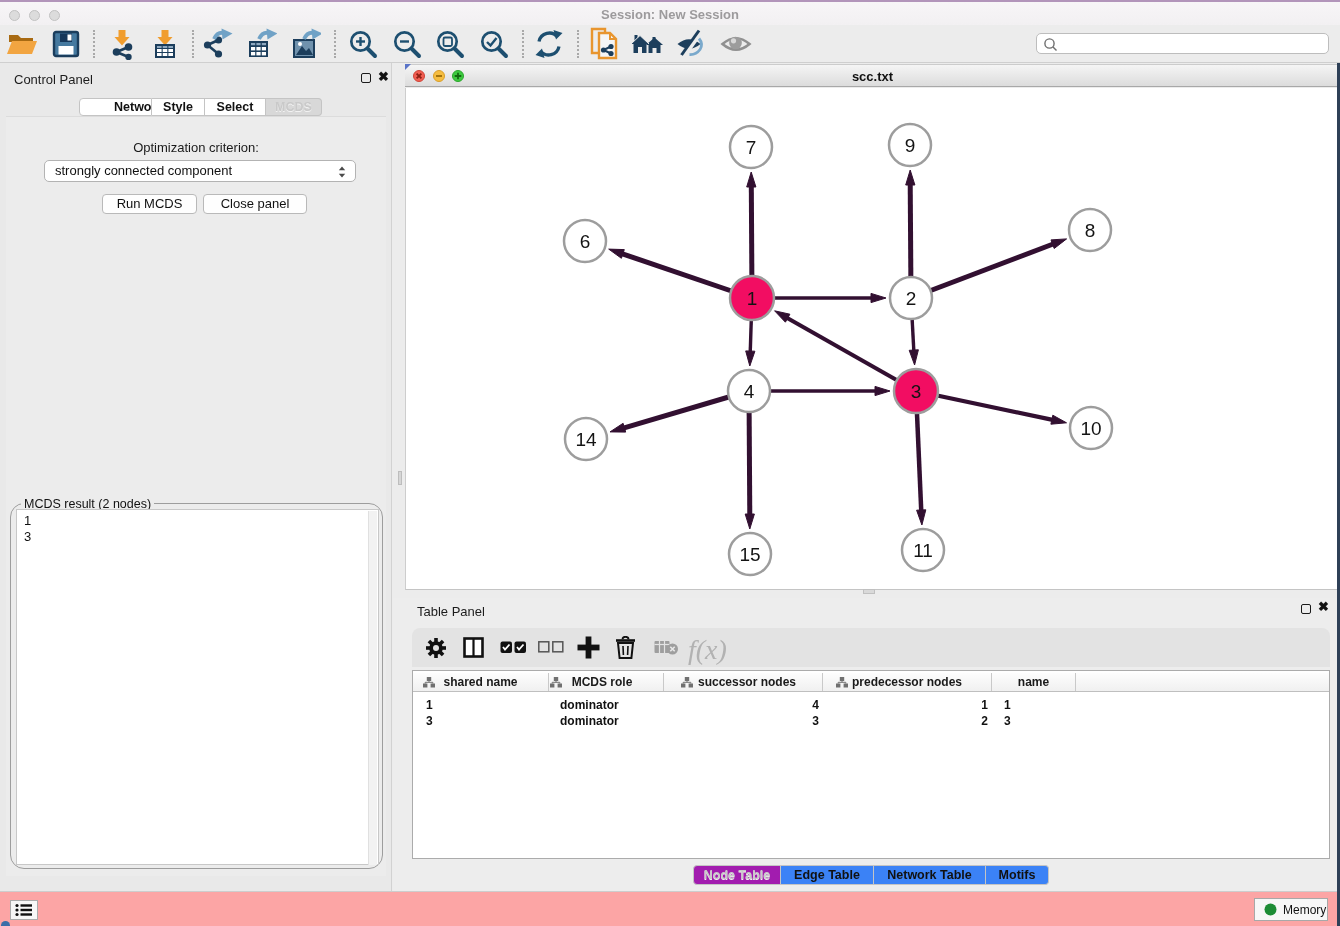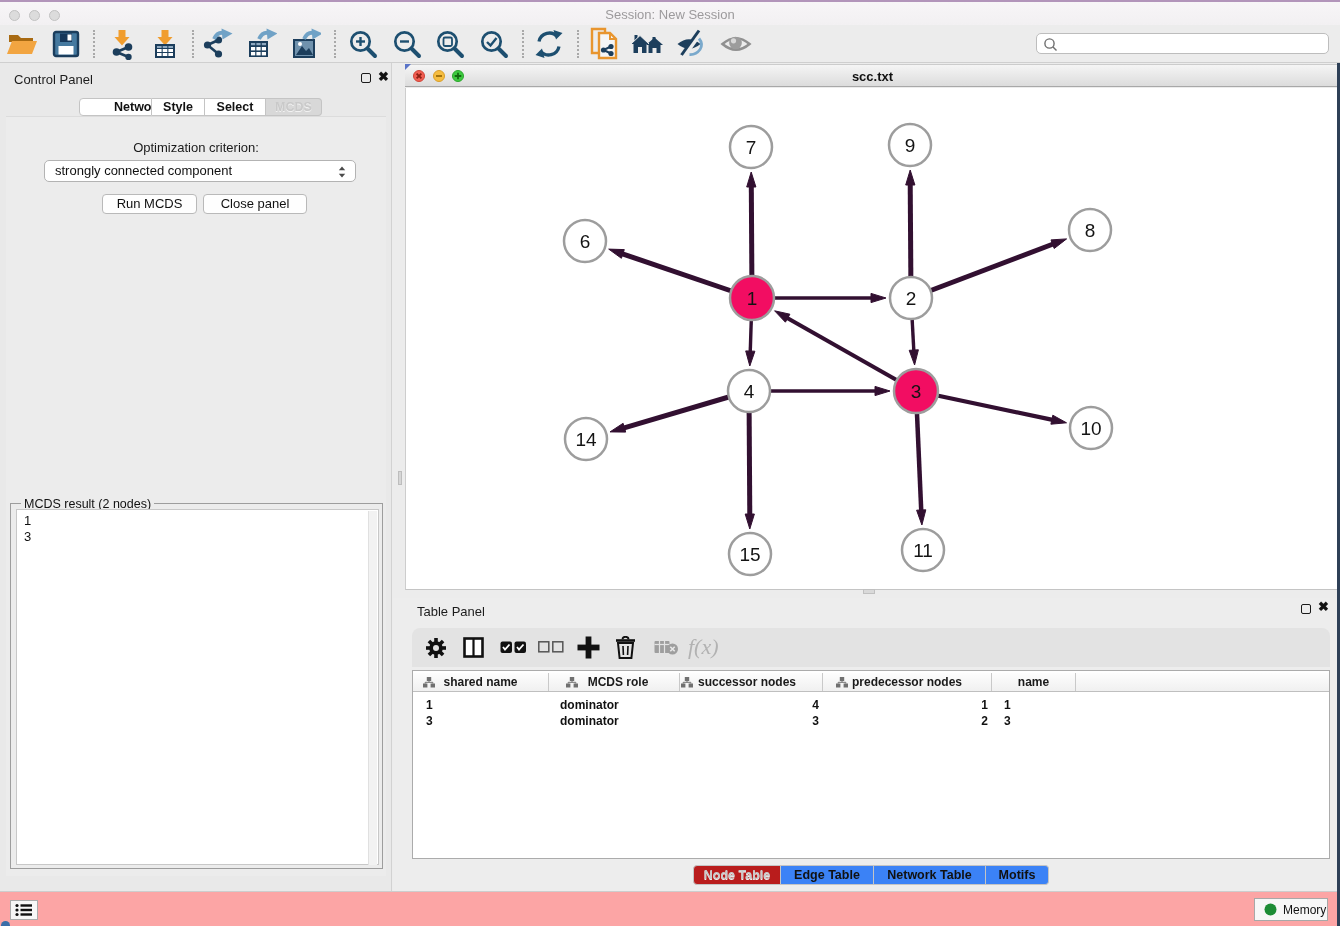--- a/index.html
+++ b/index.html
@@ -1,21 +1,21 @@
 <!DOCTYPE html>
 <html><head>
 <meta charset="utf-8">
 <style>
 * { margin:0; padding:0; box-sizing:border-box; }
 html,body { width:1340px; height:926px; overflow:hidden; }
 body { font-family:"Liberation Sans", sans-serif; background:#ececec; position:relative; }
 .abs { position:absolute; }
 
 
-#titlebar { left:0; top:0; width:1340px; height:40px; background:linear-gradient(#f7f5f7,#efedef); border-top:2px solid #b294ba; border-bottom:1px solid #d8d8d8; }
+#titlebar { left:0; top:0; width:1340px; height:40px; background:linear-gradient(#f7f5f7,#efedef); border-top:2px solid #b294ba; border-bottom:1px solid #d8d8d8;font-weight:bold; }
 .tl-gray { position:absolute; top:8px; width:11px; height:11px; border-radius:50%; background:#dcdcdc; border:1px solid #c2c2c2; }
 #wintitle { position:absolute; left:0; right:0; top:5px; text-align:center; font-size:13px; color:#9c9a9c; }
 
 
 #toolbar { left:0; top:25px; width:1340px; height:38px; background:#ececec; border-bottom:1px solid #cfcfcf; }
 .sep { position:absolute; top:5px; height:28px; width:0; border-left:2px dotted #a9a9a9; }
 #searchbox { position:absolute; left:1036px; top:8px; width:293px; height:21px; background:#fff; border:1px solid #bdbdbd; border-radius:5px; }
 
 
 #cpanel { left:0; top:63px; width:392px; height:828px; background:#e9e9e9; border-right:1px solid #d2d2d2; }
@@ -24,21 +24,21 @@
 .xico { position:absolute; font-size:13px; font-weight:bold; color:#111; }
 .tabs { position:absolute; display:flex; height:18px; }
 .tab { font-size:12.5px; font-weight:bold; color:#111; background:#fff; border:1px solid #c4c4c4; border-left:none; padding:1px 0 0 0; text-align:center; }
 .tab.first { border-left:1px solid #c4c4c4; border-radius:4px 0 0 4px; }
 .tab.last { border-radius:0 4px 4px 0; }
 .tab.sel { background:#d8d8d8; color:#c9c9c9; text-shadow:0 1px 0 #f2f2f2; }
 #cpcontent { position:absolute; left:6px; top:53px; width:380px; height:760px; background:#ececec; border-top:1px solid #dcdcdc; }
 #optlabel { position:absolute; left:0; width:100%; top:23px; text-align:center; font-size:13px; color:#1a1a1a; }
 #combo { position:absolute; left:38px; top:43px; width:312px; height:22px; background:#fff; border:1px solid #b3b3b3; border-radius:5px; font-size:13px; color:#111; line-height:20px; padding-left:10px; }
 .btn { position:absolute; top:77px; height:20px; background:#fefefe; border:1px solid #b9b9b9; border-radius:4px; font-size:13px; color:#111; text-align:center; line-height:18px; }
-#fieldset { position:absolute; left:4px; top:386px; width:373px; height:366px; border:1px solid #9d9d9d; border-radius:0; }
+#fieldset { position:absolute; left:4px; top:386px; width:373px; height:366px; border:1px solid #9d9d9d; border-radius:14px; }
 #fslegend { position:absolute; left:10px; top:-7px; background:#ececec; padding:0 3px; font-size:12.5px; color:#111; }
 #fswhite { position:absolute; left:5px; top:5px; width:363px; height:356px; background:#fff; border:1px solid #c8c8c8; }
 #fsscroll { position:absolute; right:1px; top:1px; width:9px; height:354px; background:#f2f2f2; border-left:1px solid #e0e0e0; }
 
 
 #netwin { left:405px; top:64px; width:935px; height:526px; }
 #nettitle { position:absolute; left:0; top:0; width:100%; height:23px; background:linear-gradient(#f5f5f5,#dcdcdc); border-bottom:1px solid #a8a8a8; border-top:1px solid #cccccc; }
 #netname { position:absolute; left:0; right:0; top:4px; text-align:center; font-size:13px; font-weight:bold; color:#111; }
 .mac { position:absolute; top:5px; width:12px; height:12px; border-radius:50%; }
 #canvas { position:absolute; left:0; top:24px; width:932px; height:502px; background:#fff; border-left:1px solid #cdcdcd; border-bottom:1px solid #c4c4c4; }
@@ -379,33 +379,33 @@
           <rect x="0.5" y="1" width="15" height="12" rx="1"></rect>
         </g>
         <g stroke="#e3e3e3" stroke-width="1.2">
           <line x1="0.5" y1="4.5" x2="15.5" y2="4.5"></line>
           <line x1="5.5" y1="1" x2="5.5" y2="13"></line>
           <line x1="10.5" y1="1" x2="10.5" y2="13"></line>
         </g>
         <circle cx="18.5" cy="9" r="5.5" fill="#9e9e9e"></circle>
         <path d="M16.3 6.8 L20.7 11.2 M20.7 6.8 L16.3 11.2" stroke="#e9e9e9" stroke-width="1.6"></path>
       </svg>
-    <div class="abs" style="left:276px;top:6px;font-family:'Liberation Serif',serif;font-style:italic;font-size:22px;color:#b2b2b2;">f(x)</div>
+    <div class="abs" style="left:276px;top:6px;font-family:'Liberation Serif',serif;font-style:italic;font-size:28px;color:#b2b2b2;">f(x)</div>
   </div>
   <div id="ttable">
     <div id="thead" style="width:916px;">
       <div class="th" style="left:0; width:136px;"><svg class="hic" width="12" height="11" viewBox="0 0 12 11" style="position:absolute;left:10px;top:4px">
             <g fill="#707070">
               <rect x="3.8" y="0" width="4.4" height="4"></rect>
               <rect x="0" y="6.5" width="4.4" height="4"></rect>
               <rect x="7.6" y="6.5" width="4.4" height="4"></rect>
             </g>
             <path d="M6 4 L6 5.3 M2.2 6.5 L2.2 5.3 L9.8 5.3 L9.8 6.5" stroke="#707070" stroke-width="1" fill="none"></path>
           </svg>shared name</div>
-      <div class="th" style="left:144px; width:123px;"><svg class="hic" width="12" height="11" viewBox="0 0 12 11" style="position:absolute;left:9px;top:4px">
+      <div class="th" style="left:128px; width:123px;"><svg class="hic" width="12" height="11" viewBox="0 0 12 11" style="position:absolute;left:9px;top:4px">
             <g fill="#707070">
               <rect x="3.8" y="0" width="4.4" height="4"></rect>
               <rect x="0" y="6.5" width="4.4" height="4"></rect>
               <rect x="7.6" y="6.5" width="4.4" height="4"></rect>
             </g>
             <path d="M6 4 L6 5.3 M2.2 6.5 L2.2 5.3 L9.8 5.3 L9.8 6.5" stroke="#707070" stroke-width="1" fill="none"></path>
           </svg>MCDS role</div>
       <div class="th" style="left:259px; width:151px;"><svg class="hic" width="12" height="11" viewBox="0 0 12 11" style="position:absolute;left:9px;top:4px">
             <g fill="#707070">
               <rect x="3.8" y="0" width="4.4" height="4"></rect>
@@ -429,21 +429,21 @@
     <div class="td" style="left:306px; top:27px; width:100px; text-align:right;">4</div>
     <div class="td" style="left:475px; top:27px; width:100px; text-align:right;">1</div>
     <div class="td" style="left:591px; top:27px;">1</div>
     <div class="td" style="left:13px; top:43px;">3</div>
     <div class="td" style="left:147px; top:43px;">dominator</div>
     <div class="td" style="left:306px; top:43px; width:100px; text-align:right;">3</div>
     <div class="td" style="left:475px; top:43px; width:100px; text-align:right;">2</div>
     <div class="td" style="left:591px; top:43px;">3</div>
   </div>
   <div class="btabs" style="left:300px;">
-    <div class="btab" style="width:88px;border-left:1px solid #c4c4c4;border-radius:4px 0 0 4px;background:#b91c1c;color:#c9c9c9;text-shadow:0 1px 0 #f2f2f2;">Node Table</div>
+    <div class="btab" style="width:88px;border-left:1px solid #c4c4c4;border-radius:4px 0 0 4px;background:#a21caf;color:#c9c9c9;text-shadow:0 1px 0 #f2f2f2;">Node Table</div>
     <div class="btab" style="width:93px;">Edge Table</div>
     <div class="btab" style="width:112px;">Network Table</div>
     <div class="btab" style="width:63px;border-radius:0 4px 4px 0;">Motifs</div>
   </div>
 </div>
 
 <div class="abs" style="left:1px;top:921px;width:9px;height:5px;border-radius:5px 5px 0 0;background:#3a6ea8;z-index:5;"></div>
 <div class="abs" id="statusbar">
   <div id="listbtn">
       <svg width="18" height="14" viewBox="0 0 18 14" style="position:absolute;left:4px;top:2px">

